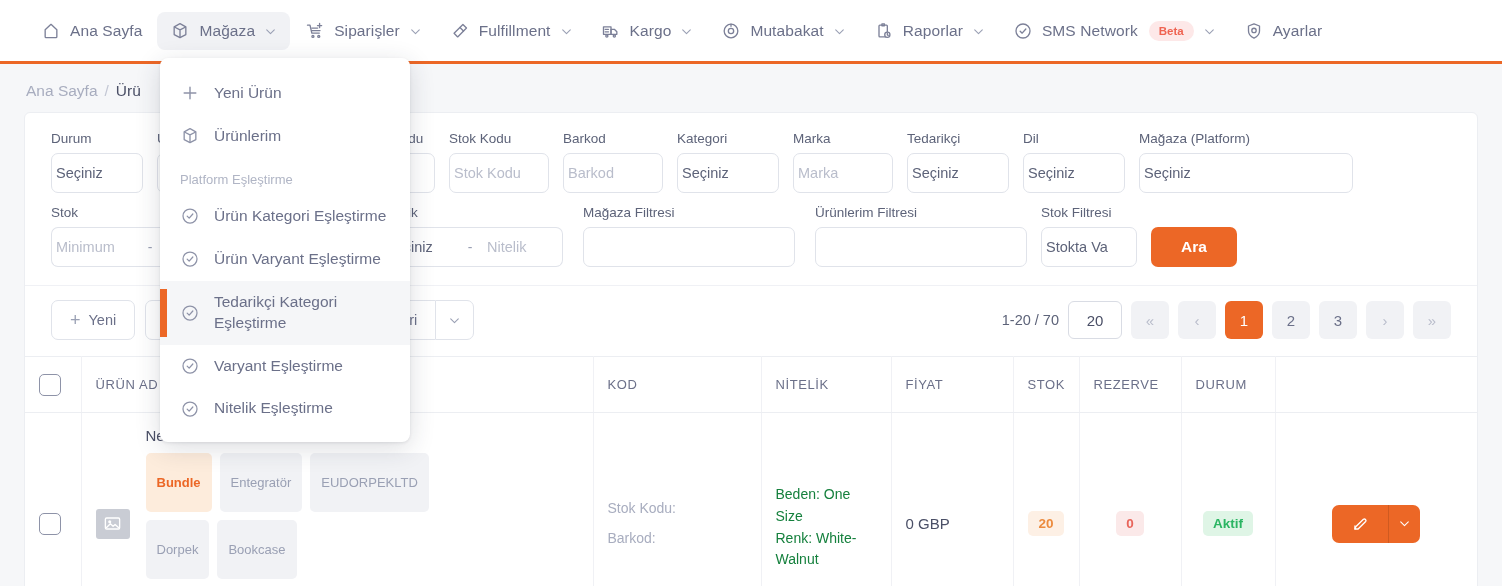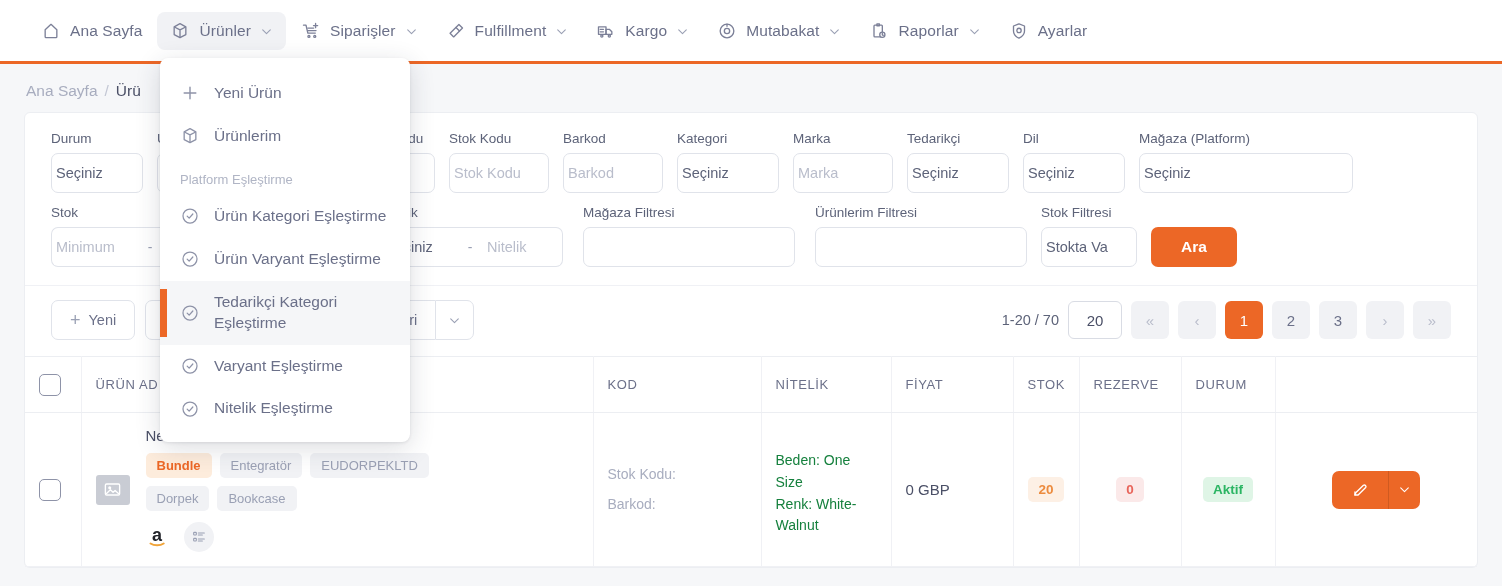--- a/index.html
+++ b/index.html
@@ -136,21 +136,21 @@
   .cbox { width: 22px; height: 22px; border: 1.5px solid #8e93a8; border-radius: 5px; background:#fff; cursor:pointer; }
   .thumb {
     width: 34px; height: 30px; background: #c9ccd4; border-radius: 3px;
     display: flex; align-items: center; justify-content: center; color:#fff; flex: 0 0 34px;
   }
   .prod-cell { display: flex; align-items: center; gap: 16px; }
   .prod-title { font-size: 15px; color: #4a4f66; margin-bottom: 9px; }
   .tags { display: flex; flex-wrap: wrap; gap: 8px; max-width: 340px; }
   .tag {
     background: #f1f2f5; color: #9aa0b4; font-size: 13px;
-    padding: 5px 11px; border-radius: 5px; white-space: nowrap;
+    padding: 22px 11px; border-radius: 5px; white-space: nowrap;
   }
   .tag.bundle { background: #fdecdc; color: #ec6726; font-weight: 700; }
   .chan { display: flex; align-items: center; gap: 8px; margin-top: 11px; }
   .chan-ico { width: 30px; height: 30px; border-radius: 50%; display:flex; align-items:center; justify-content:center; }
   .chan-ico.grey { background: #f1f2f5; color: #9aa0b4; }
   .kv { line-height: 2.1; color: #a8adbf; font-size: 14px; }
   .nitelik { color: #15803d; font-size: 14px; line-height: 1.55; margin-top: 8px; }
   .price { color: #4a4f66; font-size: 15px; margin-top: 16px; }
   .pill { display: inline-block; padding: 5px 10px; border-radius: 5px; font-size: 13.5px; font-weight: 700; }
   .pill.stock { background: #fdf0e5; color: #ec8b3e; }
@@ -205,21 +205,21 @@
     <span class="label">Ana Sayfa</span>
   </div>
 
   <div class="nav-item active">
     <span class="nav-ico">
       <svg viewBox="0 0 24 24" fill="none" stroke="currentColor" stroke-width="1.6" stroke-linejoin="round" width="20" height="20">
           <path d="M12 3.2 19 7v9.3l-7 3.7-7-3.7V7z"></path>
           <path d="M5.3 7.2 12 10.6 18.8 7.2M12 10.6V20"></path>
         </svg>
     </span>
-    <span class="label">Ürünler</span>
+    <span class="label">Mağaza</span>
     <span class="chev">
       <svg viewBox="0 0 24 24" fill="none" stroke="currentColor" stroke-width="2" stroke-linecap="round" stroke-linejoin="round" width="13" height="13">
           <path d="m5 9 7 7 7-7"></path>
         </svg>
     </span>
   </div>
 
   <div class="nav-item">
     <span class="nav-ico">
       <svg viewBox="0 0 24 24" fill="none" stroke="currentColor" stroke-width="1.6" stroke-linecap="round" stroke-linejoin="round" width="20" height="20">
@@ -298,20 +298,35 @@
         </svg>
     </span>
     <span class="label">Raporlar</span>
     <span class="chev">
       <svg viewBox="0 0 24 24" fill="none" stroke="currentColor" stroke-width="2" stroke-linecap="round" stroke-linejoin="round" width="13" height="13">
           <path d="m5 9 7 7 7-7"></path>
         </svg>
     </span>
   </div>
 
+  <div class="nav-item">
+    <span class="nav-ico">
+      <svg viewBox="0 0 24 24" fill="none" stroke="currentColor" stroke-width="1.6" stroke-linecap="round" stroke-linejoin="round" width="20" height="20">
+          <circle cx="12" cy="12" r="8.4"></circle>
+          <path d="m8.6 12.2 2.4 2.4 4.4-5"></path>
+        </svg>
+    </span>
+    <span class="label">SMS Network</span>
+    <span class="beta-badge">Beta</span>
+    <span class="chev">
+      <svg viewBox="0 0 24 24" fill="none" stroke="currentColor" stroke-width="2" stroke-linecap="round" stroke-linejoin="round" width="13" height="13">
+          <path d="m5 9 7 7 7-7"></path>
+        </svg>
+    </span>
+  </div>
 
   <div class="nav-item">
     <span class="nav-ico">
       <svg viewBox="0 0 24 24" fill="none" stroke="currentColor" stroke-width="1.6" stroke-linecap="round" stroke-linejoin="round" width="20" height="20">
           <path d="M12 3.4 18.6 6v6.1c0 3.6-2.6 6.7-6.6 8.5-4-1.8-6.6-4.9-6.6-8.5V6z"></path>
           <circle cx="12" cy="11.3" r="2.6"></circle>
         </svg>
     </span>
     <span class="label">Ayarlar</span>
   </div>

